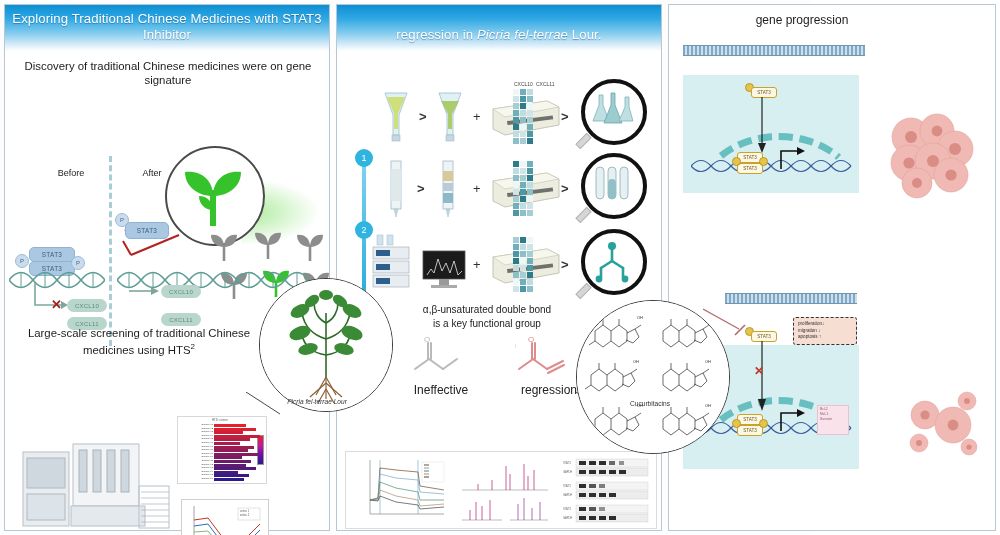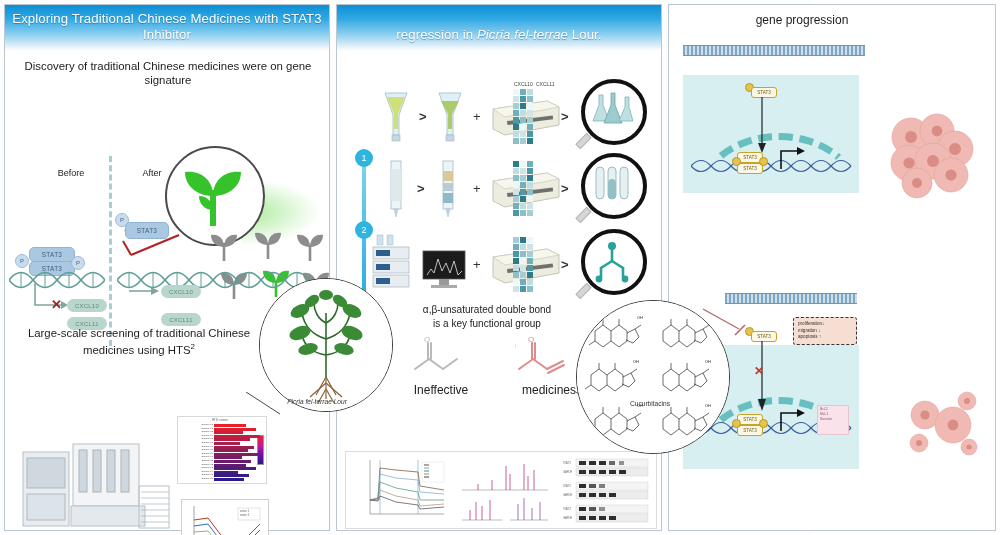--- a/index.html
+++ b/index.html
@@ -550,21 +550,21 @@
           <path d="M6 36 L20 26"></path>
             <path d="M20 26 L34 36"></path>
             <path d="M34 36 L50 28"></path>
           <path d="M35 40 L51 32"></path>
           <path d="M19 26 L19 10"></path>
             <path d="M22 26 L22 10"></path>
         </g>
         <text x="15" y="9" font-size="8" fill="#e08b8b" font-family="Liberation Sans">O</text>
         <text x="2" y="14" font-size="4" fill="#bbb" font-family="Liberation Sans">|</text>
       </svg>
-      <div class="chemlbl" style="left:172px;top:332px;width:80px;">medicines</div>
+      <div class="chemlbl" style="left:172px;top:332px;width:80px;">regression</div>
 
 
       <div id="bottomMid">
 
         <svg style="position:absolute;left:10px;top:4px;" width="92" height="68">
           <line x1="14" y1="4" x2="14" y2="58" stroke="#555" stroke-width=".5"></line>
           <line x1="14" y1="58" x2="88" y2="58" stroke="#555" stroke-width=".5"></line>
           <line x1="24" y1="4" x2="24" y2="58" stroke="#5aa6d0" stroke-width=".6"></line>
           <line x1="62" y1="4" x2="62" y2="58" stroke="#5aa6d0" stroke-width=".6"></line>
           <path d="M14 44 L22 42 L24 12 L40 14 L62 16 L64 30 L88 34" stroke="#6b4a2a" stroke-width=".7" fill="none"></path>

